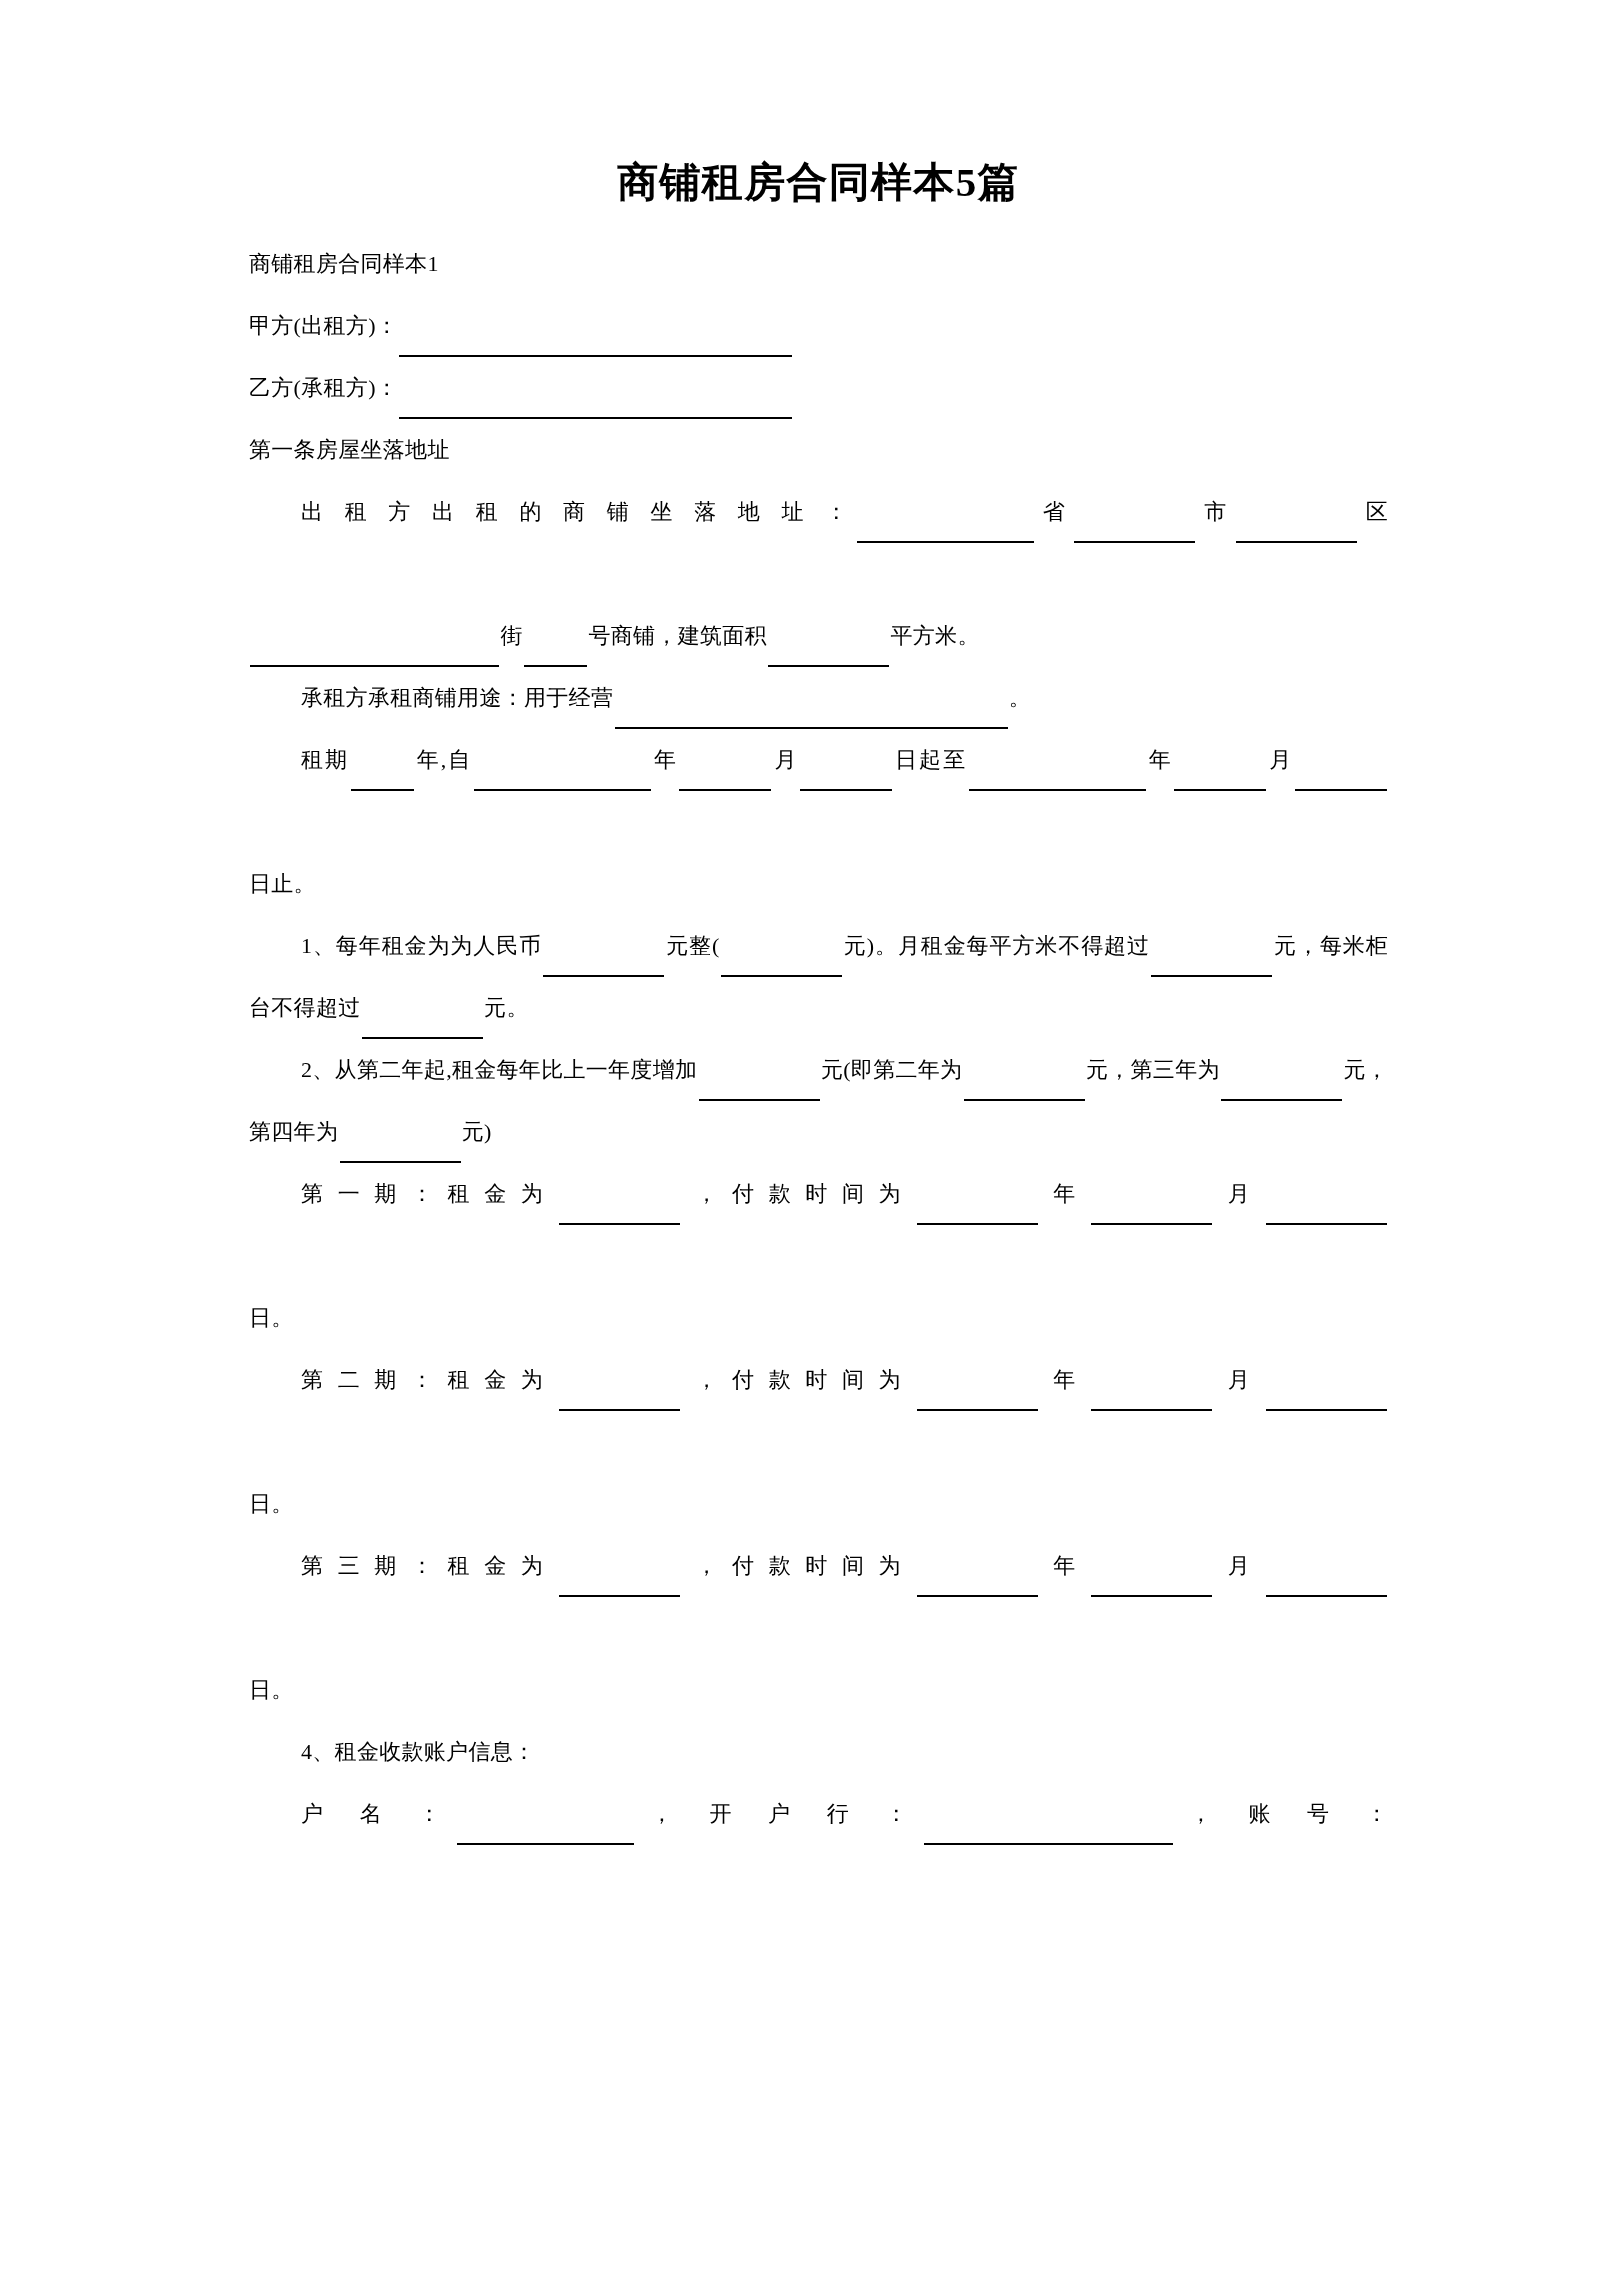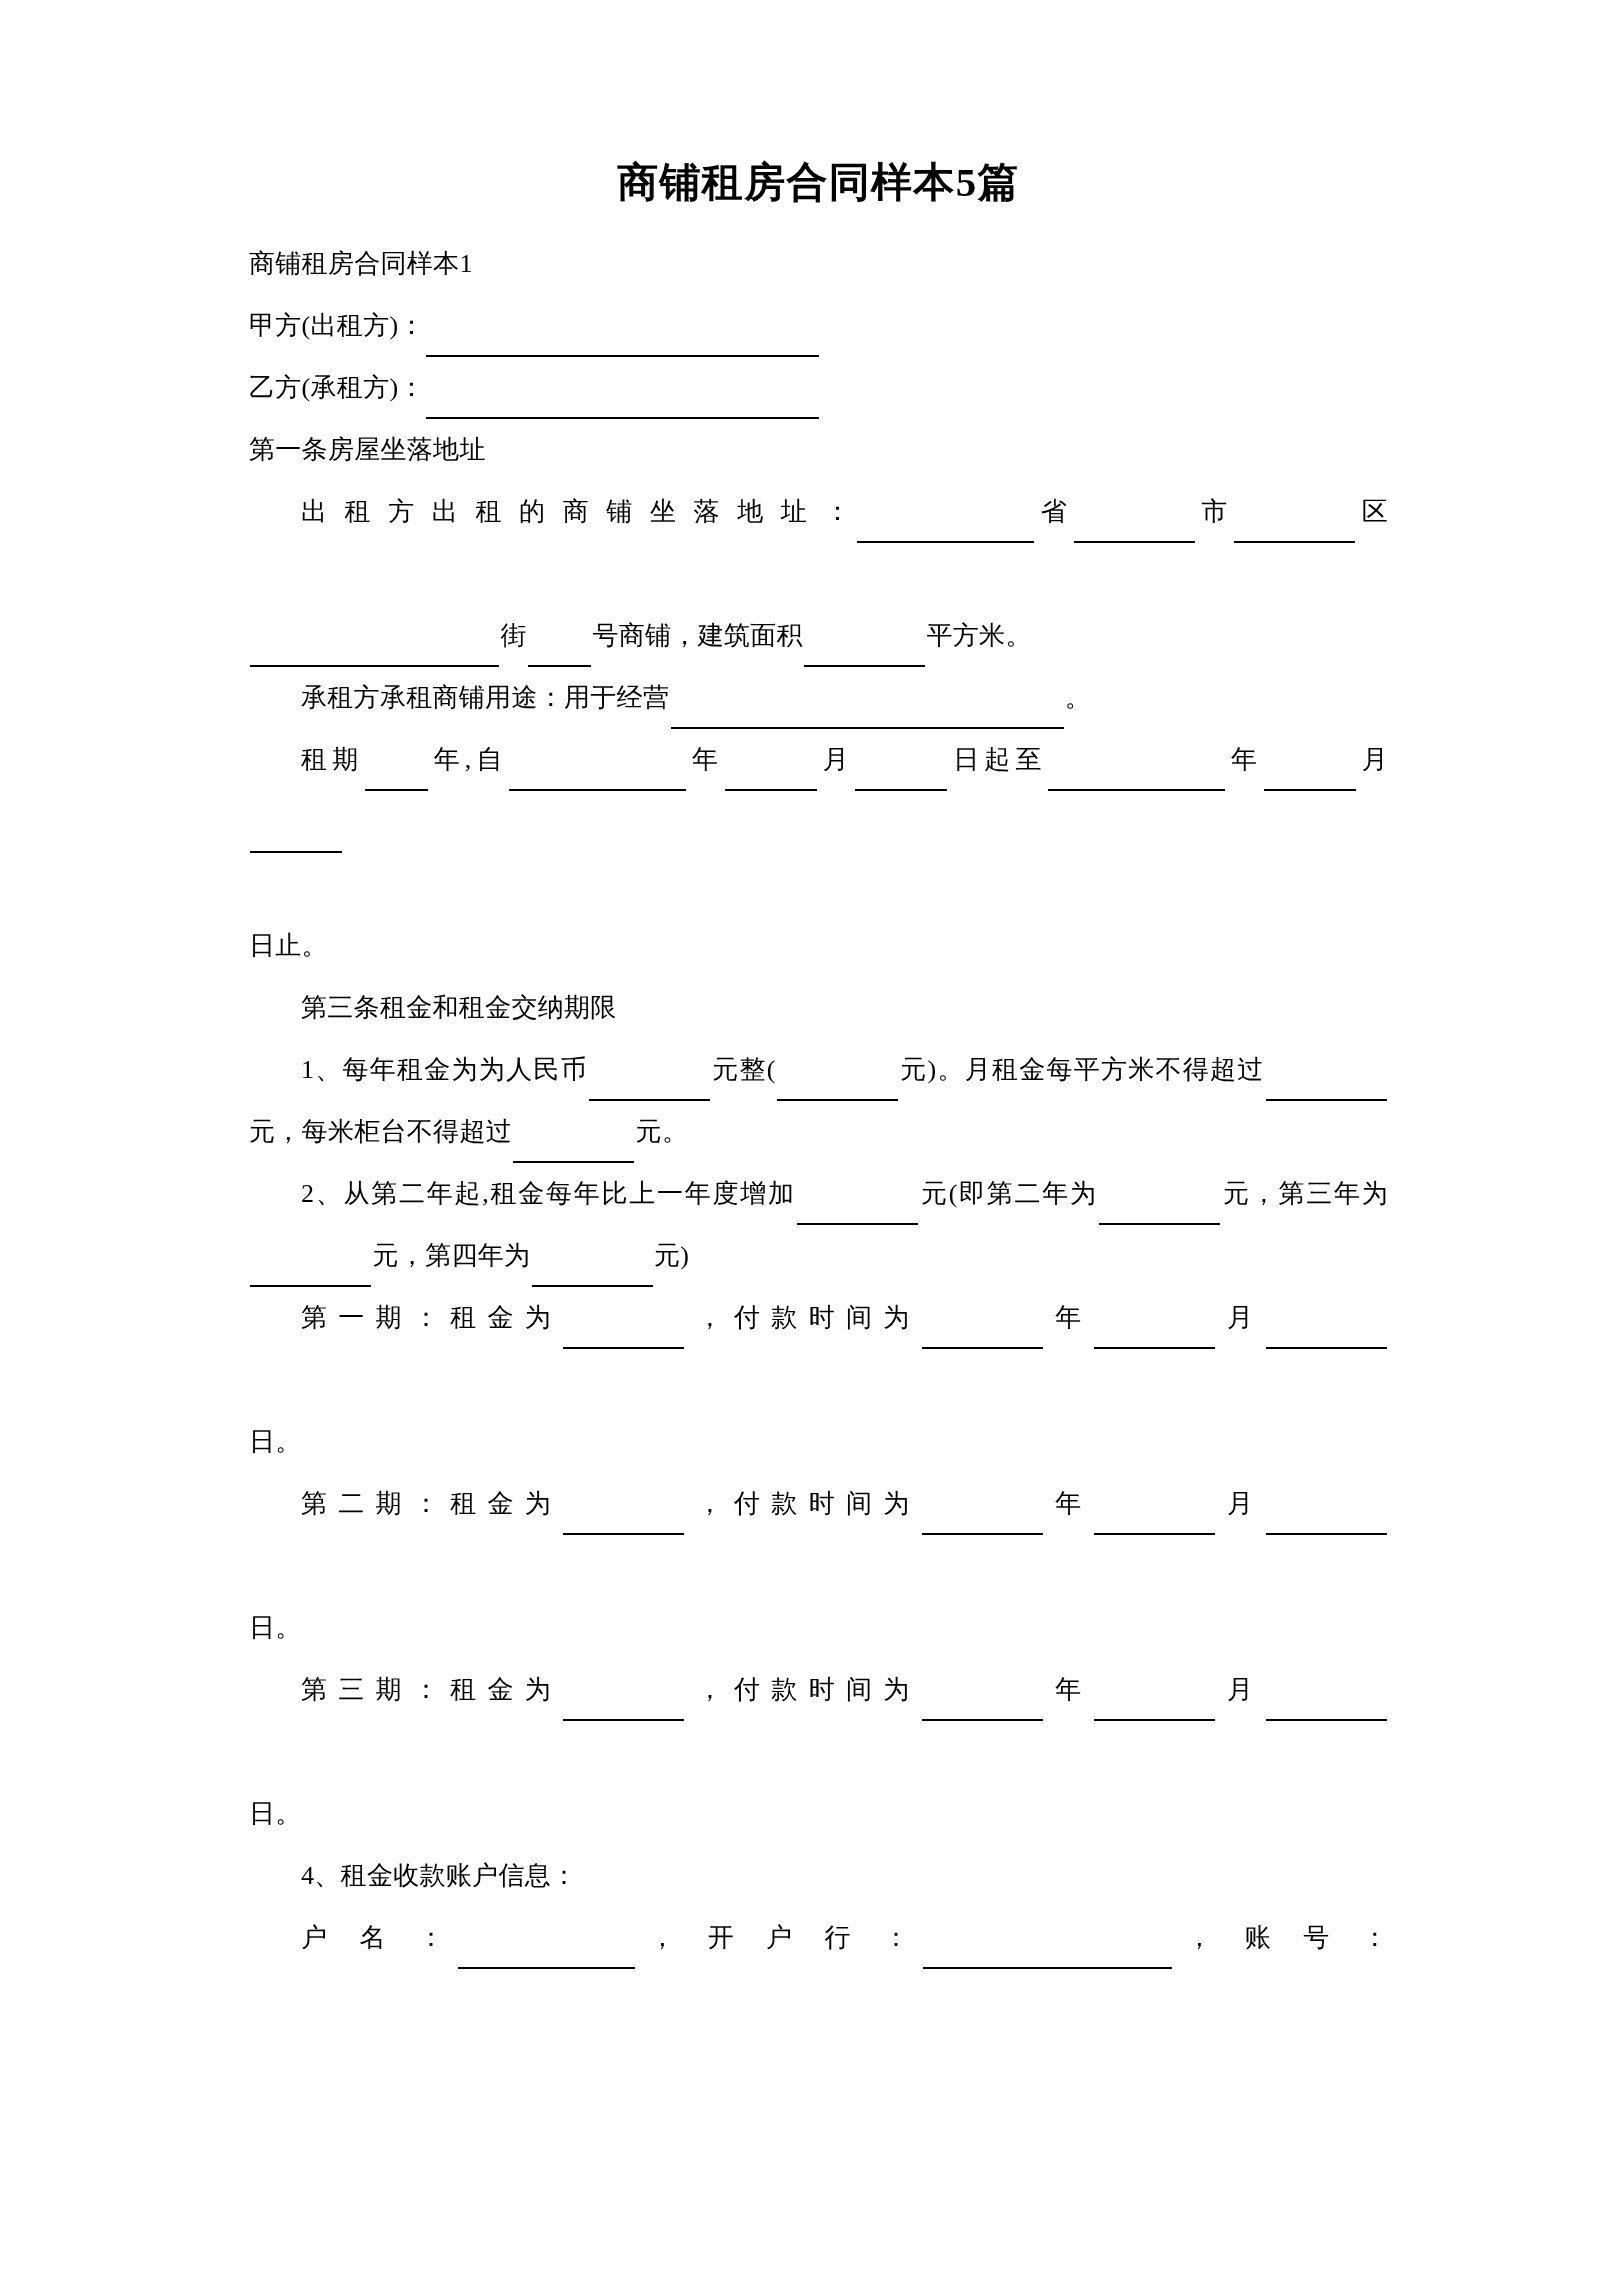--- a/index.html
+++ b/index.html
@@ -36,21 +36,21 @@
     font-weight: bold;
     text-align: center;
     line-height: 1.25;
     letter-spacing: 1.3px;
     margin: 0 0 25px 0;
     white-space: pre;
   }
 
   
   .para {
-    font-size: 26px;
+    font-size: 22px;
     line-height: 62px;
     margin: 0;
     text-align: justify;
     text-justify: inter-ideograph;
     word-break: break-all;
     letter-spacing: 0.3px;
   }
   .para.indent {
     text-indent: 52px;
   }
@@ -121,23 +121,20 @@
 
 
     <p class="para indent stretch">
       <span>租期</span><span class="blank b-s"></span><span>年,自</span><span class="blank b-xl"></span><span>年</span><span class="blank b-m"></span><span>月</span><span class="blank b-m"></span><span>日起至</span><span class="blank b-xl"></span><span>年</span><span class="blank b-m"></span><span>月</span><span class="blank b-m"></span>
     </p>
 
     <p class="para noindent">
       <span>日止。</span>
     </p>
 
-    <p class="para indent">
-      <span>第三条租金和租金交纳期限</span>
-    </p>
 
     <p class="para indent">
       <span>1、每年租金为为人民币</span><span class="blank b-l"></span><span>元整(</span><span class="blank b-l"></span><span>元)。月租金每平方米不得超过</span><span class="blank b-l"></span><span>元，每米柜台不得超过</span><span class="blank b-l"></span><span>元。</span>
     </p>
 
     <p class="para indent">
       <span>2、从第二年起,租金每年比上一年度增加</span><span class="blank b-l"></span><span>元(即第二年为</span><span class="blank b-l"></span><span>元，第三年为</span><span class="blank b-l"></span><span>元，第四年为</span><span class="blank b-l"></span><span>元)</span>
     </p>
 
 

